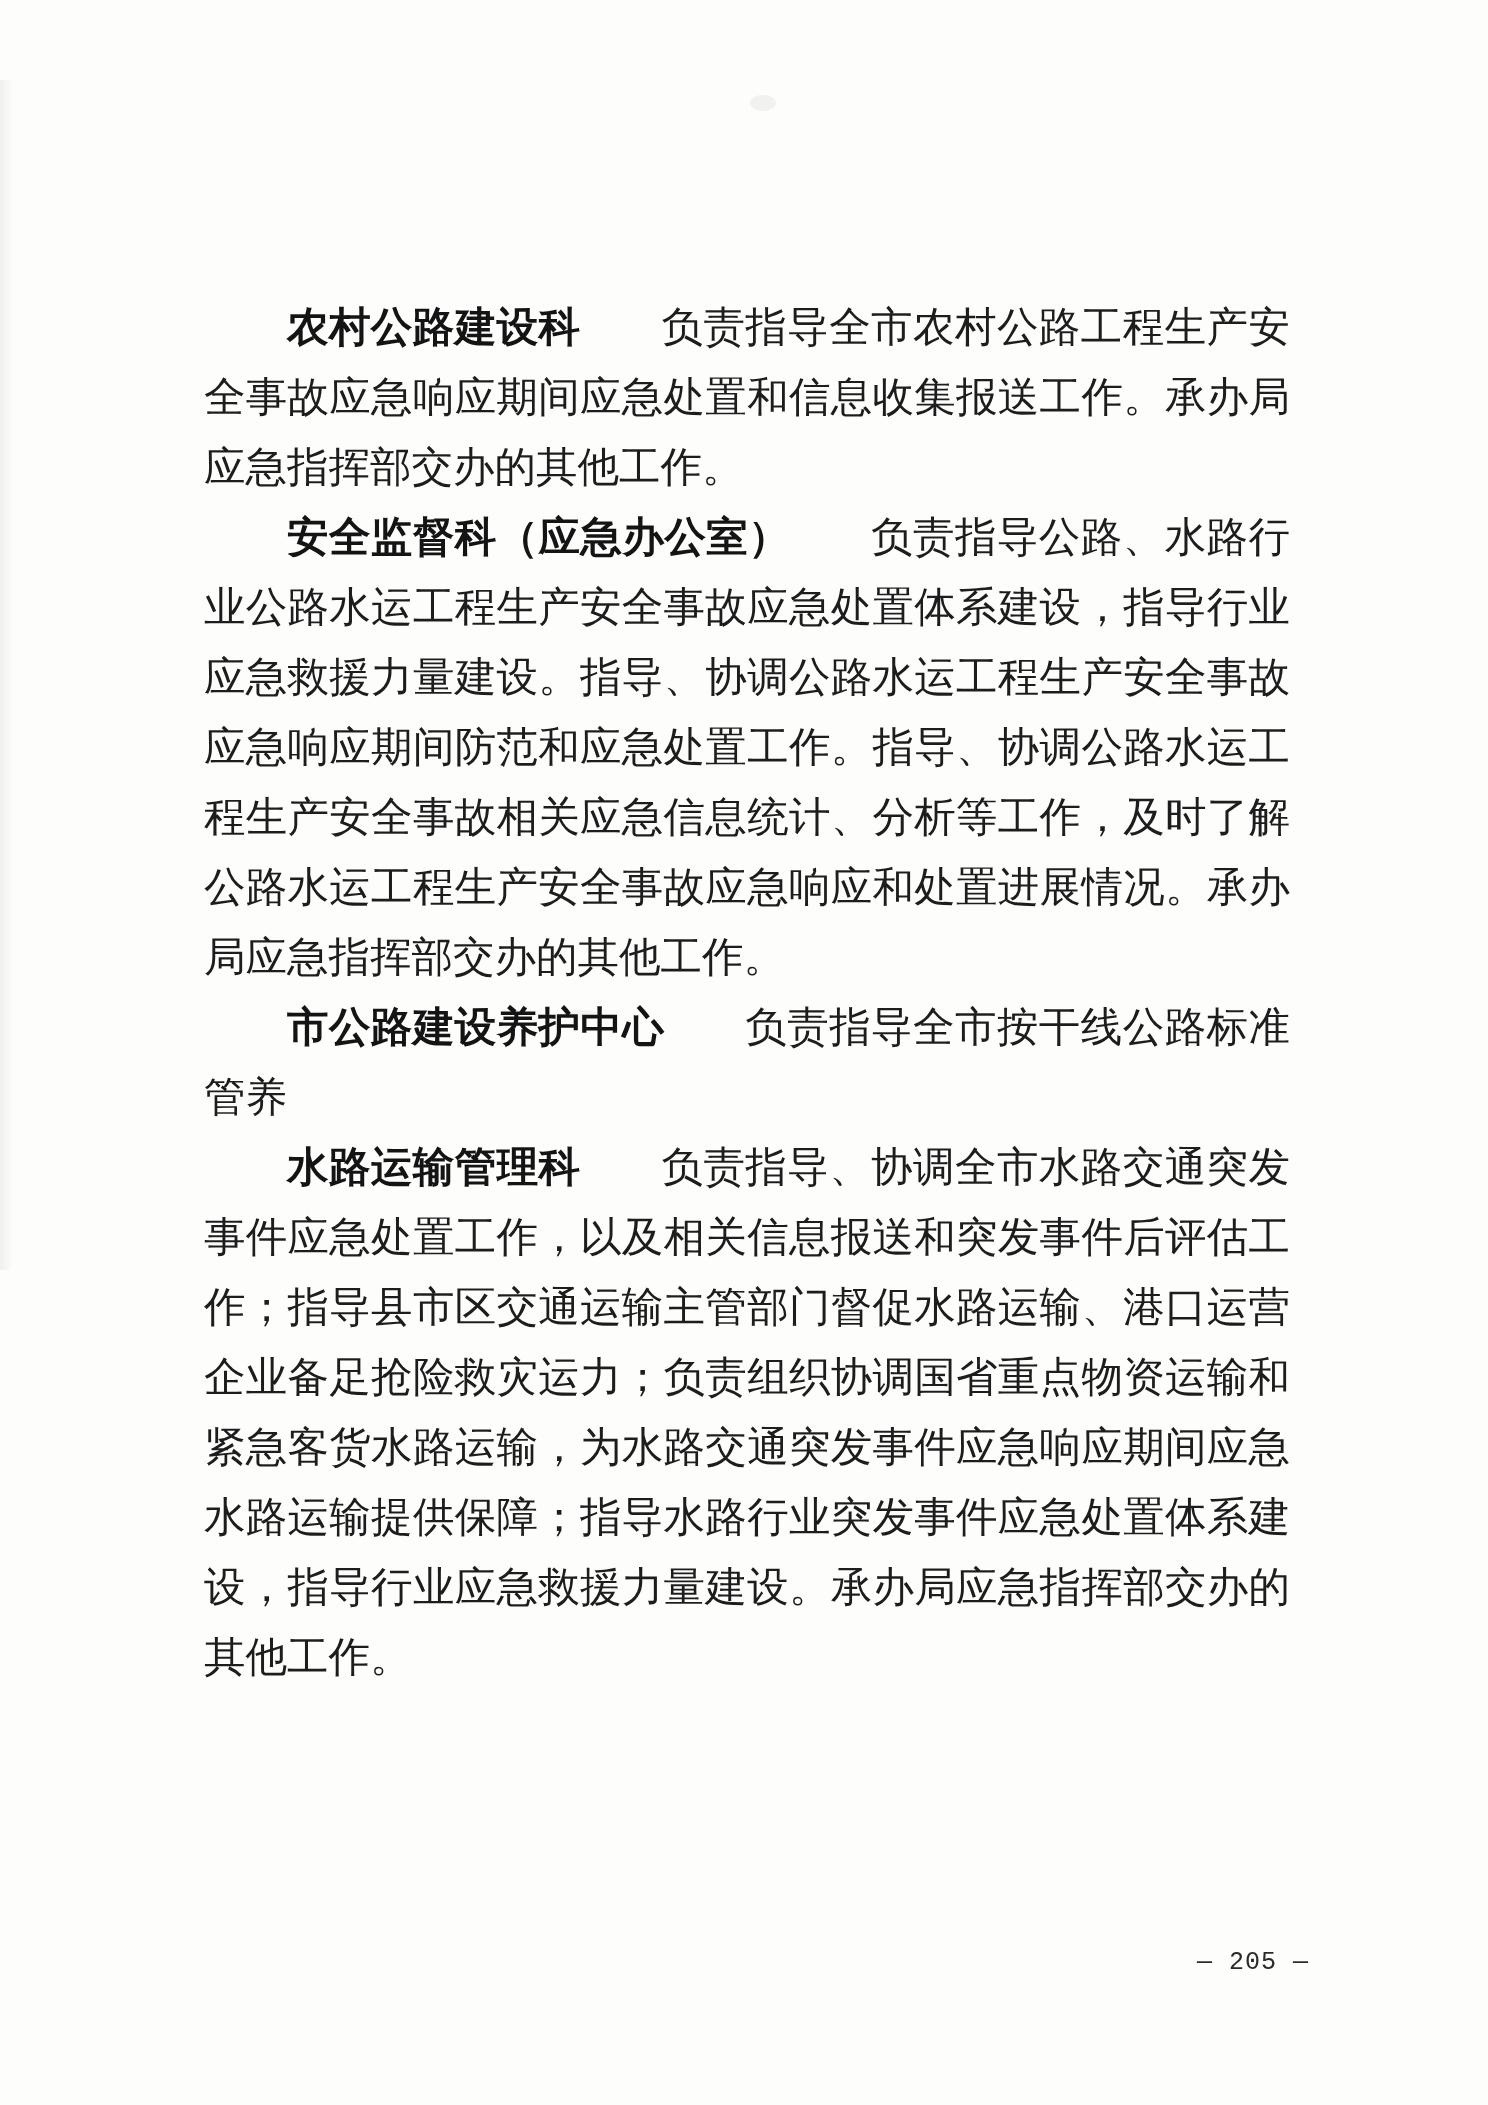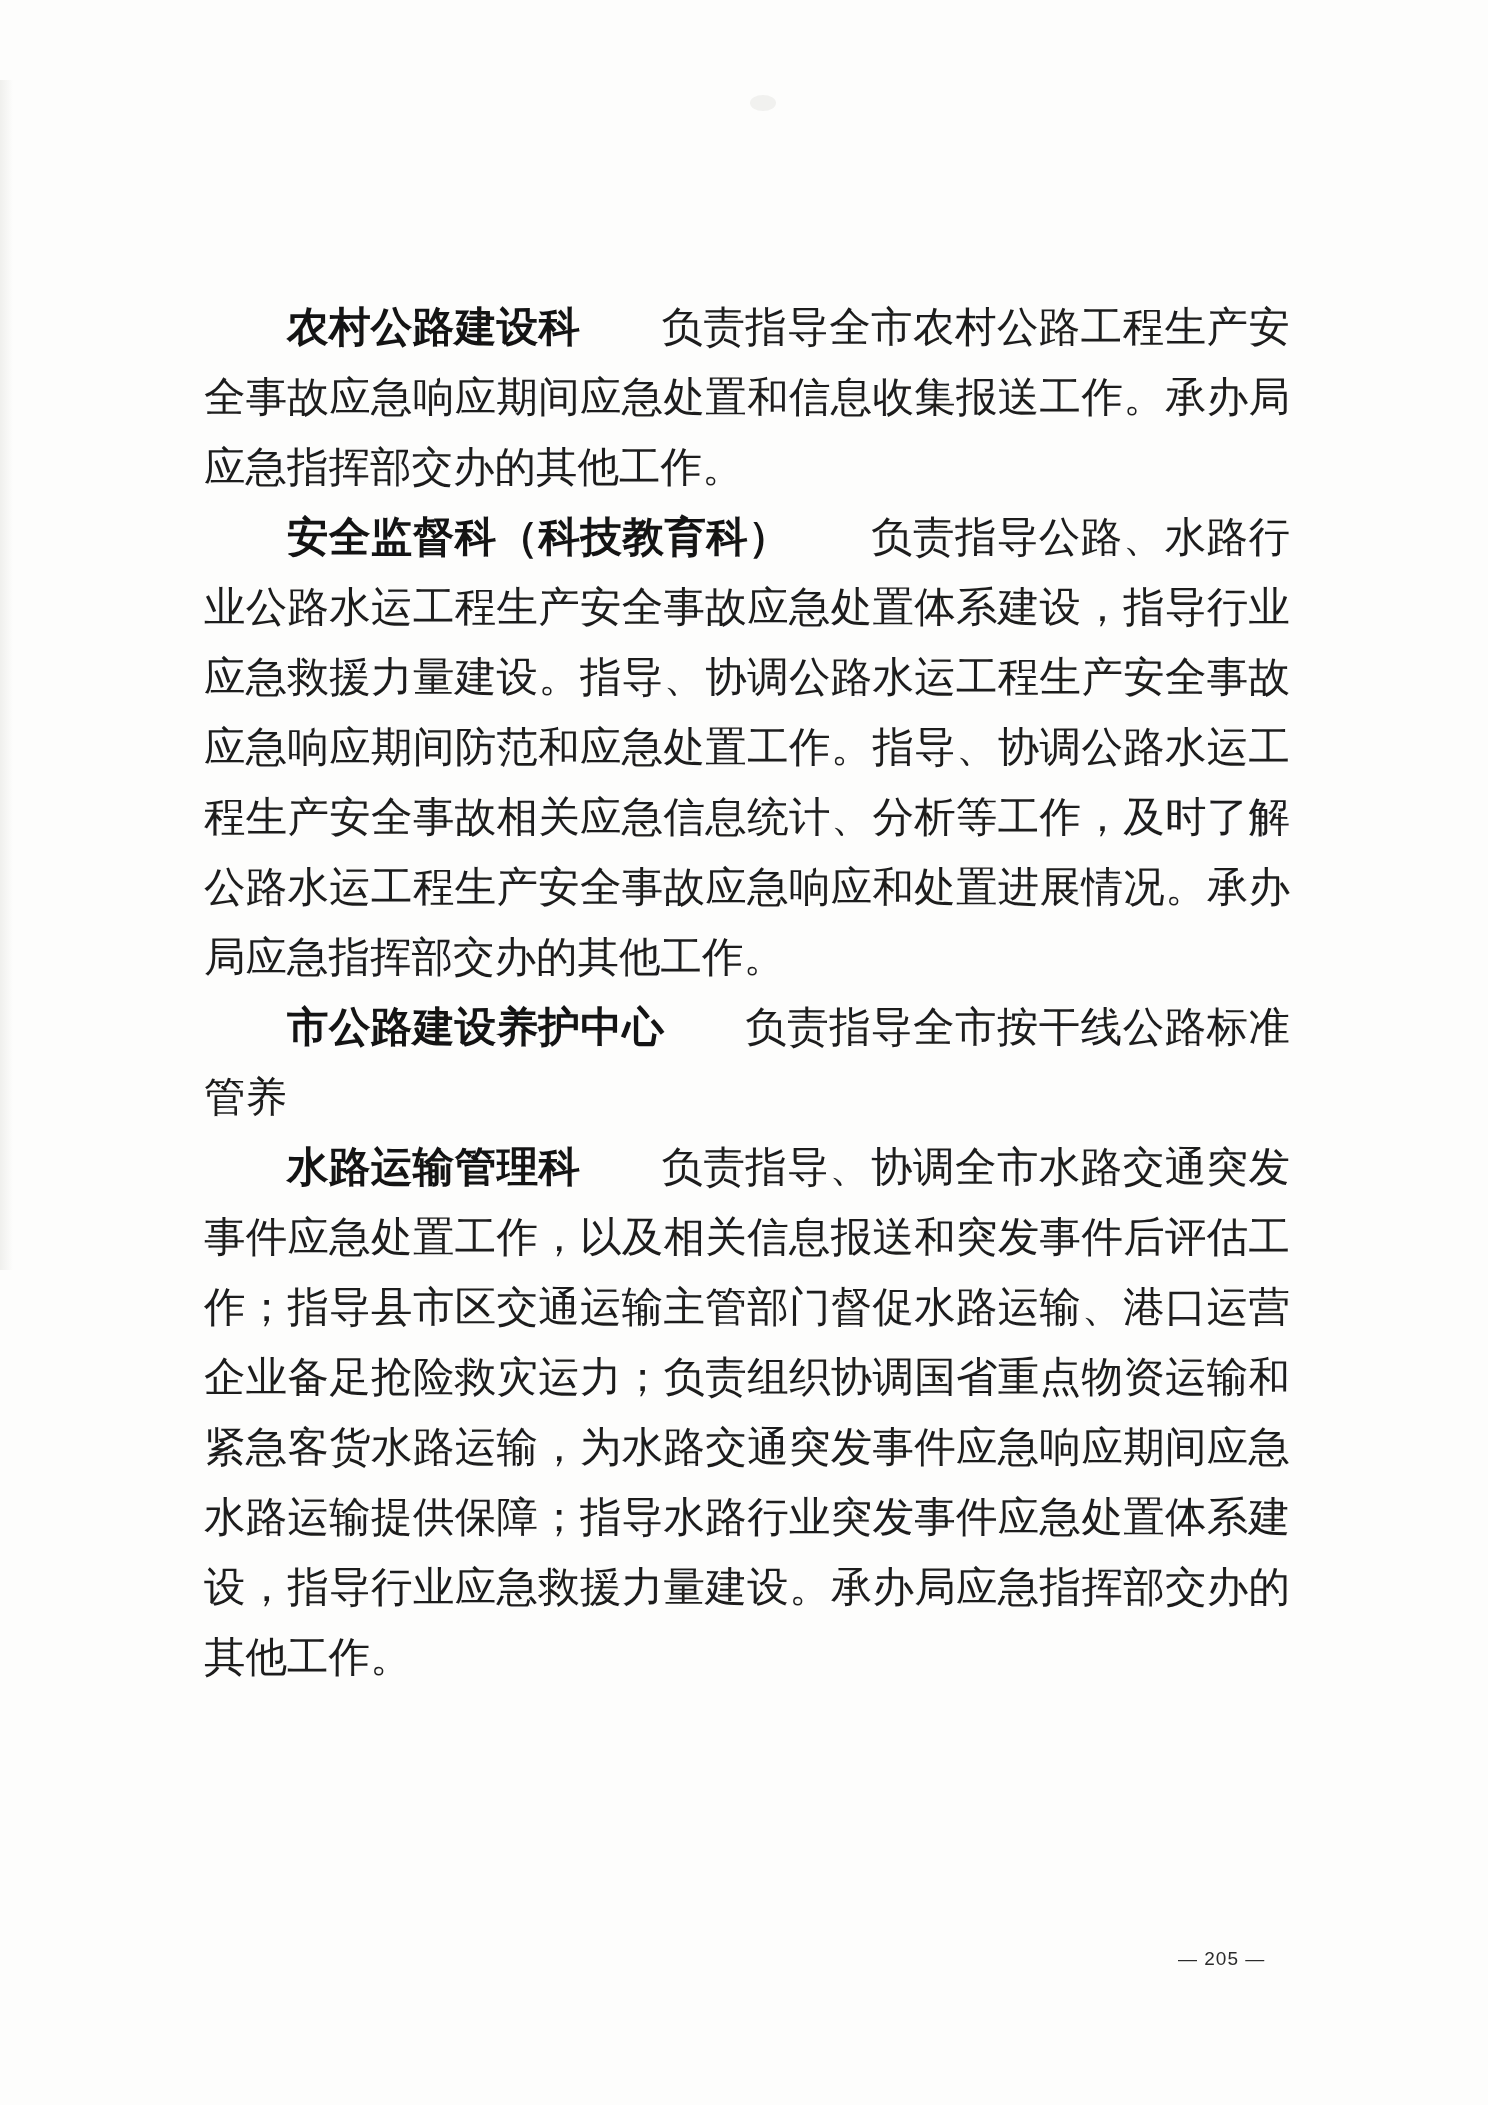--- a/index.html
+++ b/index.html
@@ -67,40 +67,41 @@
     color: #141414;
   }
   .para-body {
     color: #1d1d1d;
   }
   .page-number {
     position: absolute;
     top: 1948px;
     left: 1178px;
     width: 150px;
-    font-size: 19px;
+    text-align: center;
+    font-size: 25px;
     letter-spacing: 1px;
     color: #2b2b2b;
-    font-family: Liberation Sans, sans-serif;
+    font-family: Liberation Mono, monospace;
   }
 </style>
 </head>
 <body>
 
 <div class="page">
 
   <div class="scan-edge"></div>
   <div class="scan-smudge-1"></div>
   <div class="scan-smudge-2"></div>
 
   <div class="text-block">
 
     <p class="para"><span class="para-heading">农村公路建设科</span><span class="para-body">负责指导全市农村公路工程生产安全事故应急响应期间应急处置和信息收集报送工作。承办局应急指挥部交办的其他工作。</span></p>
 
-    <p class="para"><span class="para-heading">安全监督科（科技教育科）</span><span class="para-body">负责指导公路、水路行业公路水运工程生产安全事故应急处置体系建设，指导行业应急救援力量建设。指导、协调公路水运工程生产安全事故应急响应期间防范和应急处置工作。指导、协调公路水运工程生产安全事故相关应急信息统计、分析等工作，及时了解公路水运工程生产安全事故应急响应和处置进展情况。承办局应急指挥部交办的其他工作。</span></p>
+    <p class="para"><span class="para-heading">安全监督科（应急办公室）</span><span class="para-body">负责指导公路、水路行业公路水运工程生产安全事故应急处置体系建设，指导行业应急救援力量建设。指导、协调公路水运工程生产安全事故应急响应期间防范和应急处置工作。指导、协调公路水运工程生产安全事故相关应急信息统计、分析等工作，及时了解公路水运工程生产安全事故应急响应和处置进展情况。承办局应急指挥部交办的其他工作。</span></p>
 
 
 
     <p class="para"><span class="para-heading">市公路建设养护中心</span><span class="para-body">负责指导全市按干线公路标准管养</span></p>
 
     <p class="para"><span class="para-heading">水路运输管理科</span><span class="para-body">负责指导、协调全市水路交通突发事件应急处置工作，以及相关信息报送和突发事件后评估工作；指导县市区交通运输主管部门督促水路运输、港口运营企业备足抢险救灾运力；负责组织协调国省重点物资运输和紧急客货水路运输，为水路交通突发事件应急响应期间应急水路运输提供保障；指导水路行业突发事件应急处置体系建设，指导行业应急救援力量建设。承办局应急指挥部交办的其他工作。</span></p>
 
   </div>
 
   <div class="page-number">— 205 —</div>

